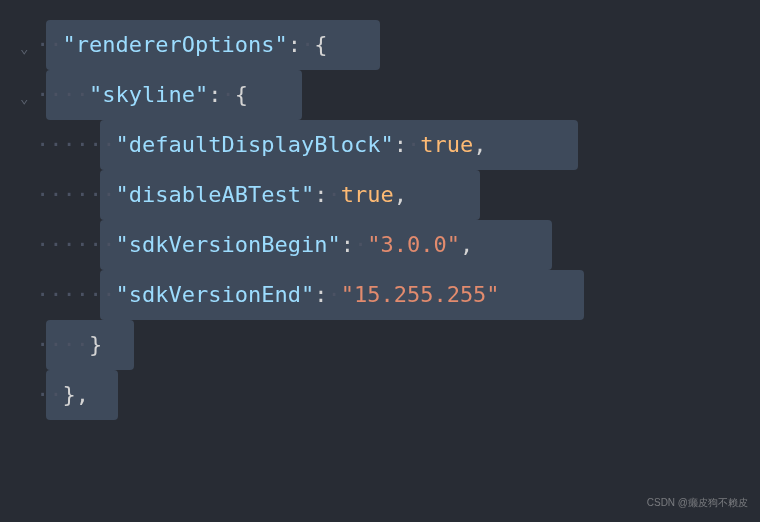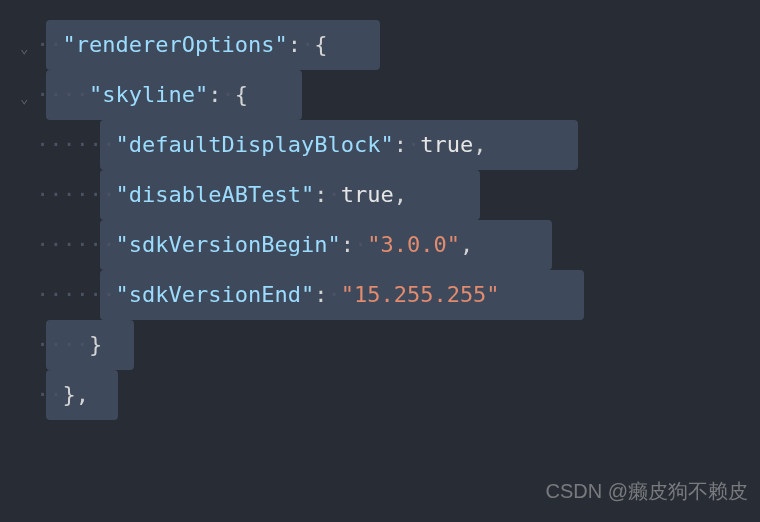--- a/index.html
+++ b/index.html
@@ -47,35 +47,35 @@
     .key {
       color: #9cdcfe;
     }
     .colon {
       color: #d4d4d4;
     }
     .brace {
       color: #d4d4d4;
     }
     .bool {
-      color: #e5e5e5;
+      color: #fdba74;
       text-align: center;
     }
     .str {
       color: #e28b6e;
     }
     .comma {
       color: #d4d4d4;
     }
     .watermark {
       position: absolute;
       right: 12px;
       bottom: 8px;
       color: rgba(200,200,200,0.5);
-      font-size: 20px;
+      font-size: 10px;
       font-family: sans-serif;
     }
     .sel-bg {
       position: absolute;
       background: #3e4a5b;
       border-radius: 4px;
       z-index: 0;
     }
     .code-content {
       position: relative;

